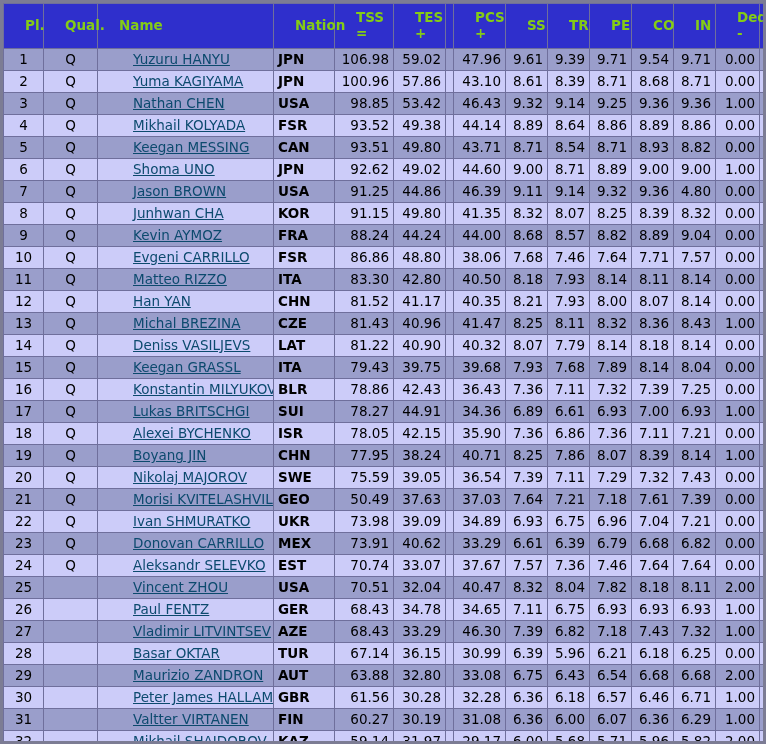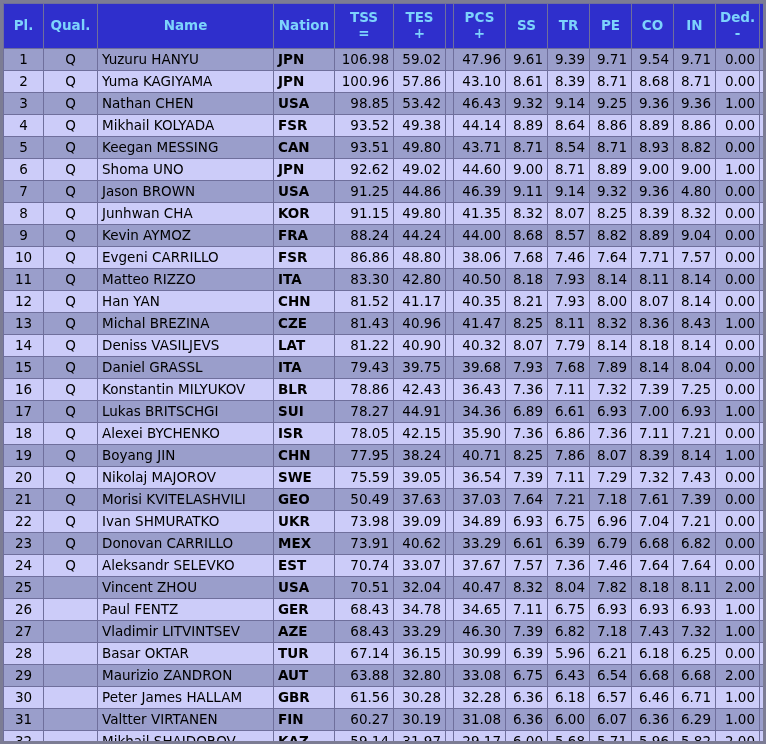--- a/index.html
+++ b/index.html
@@ -19,29 +19,29 @@
     border: 3px solid #7c7c94;
   }
   table.results {
     border-collapse: collapse;
     width: 760px;
     table-layout: fixed;
     font-size: 13px;
   }
   table.results th {
     background: #2f2fcc;
-    color: #7dd3fc;
+    color: #84cc16;
     font-weight: bold;
     font-size: 13.5px;
     border: 1px solid #6f6f9c;
-    padding: 2px 2px;
+    padding: 2px 21px;
     line-height: 1.15;
     height: 40px;
     vertical-align: middle;
-    text-align: center;
+    text-align: left;
   }
   table.results th .hdr-main { display: block; }
   table.results th .hdr-sym { display: block; font-weight: bold; }
   table.results td {
     border: 1px solid #6f6f9c;
     padding: 1px 4px;
     height: 19px;
     line-height: 17px;
     color: #000000;
     font-size: 13.5px;
@@ -52,22 +52,24 @@
   tr.row-light td { background: #ccccf9; }
   td.c-pl   { text-align: center; }
   td.c-qual { text-align: center; }
   td.c-name { text-align: left; padding-left: 6px; }
   td.c-nat  { font-weight: bold; }
   td.c-num  { text-align: right; padding-right: 4px; }
   td.c-stn  { text-align: center; }
   td.c-gap  { padding: 0; }
   th.h-gap  { padding: 0; }
   .skater-link {
-    color: #000000;
+    color: #0c4a6e;
+    text-decoration: underline;
     cursor: pointer;
+    margin-left: 31px;
   }
   col.w-pl   { width: 40px; }
   col.w-qual { width: 54px; }
   col.w-name { width: 176px; }
   col.w-nat  { width: 61px; }
   col.w-tss  { width: 59px; }
   col.w-tes  { width: 52px; }
   col.w-gap  { width: 8px; }
   col.w-pcs  { width: 52px; }
   col.w-comp { width: 42px; }
@@ -382,21 +384,21 @@
           <td class="c-num">7.79</td>
           <td class="c-num">8.14</td>
           <td class="c-num">8.18</td>
           <td class="c-num">8.14</td>
           <td class="c-num">0.00</td>
           <td class="c-stn">#27</td>
         </tr>
         <tr class="row-dark">
           <td class="c-pl">15</td>
           <td class="c-qual">Q</td>
-          <td class="c-name"><span class="skater-link">Daniel GRASSL</span></td>
+          <td class="c-name"><span class="skater-link">Keegan GRASSL</span></td>
           <td class="c-nat">ITA</td>
           <td class="c-num">79.43</td>
           <td class="c-num">39.75</td>
           <td class="c-gap"></td>
           <td class="c-num">39.68</td>
           <td class="c-num">7.93</td>
           <td class="c-num">7.68</td>
           <td class="c-num">7.89</td>
           <td class="c-num">8.14</td>
           <td class="c-num">8.04</td>

